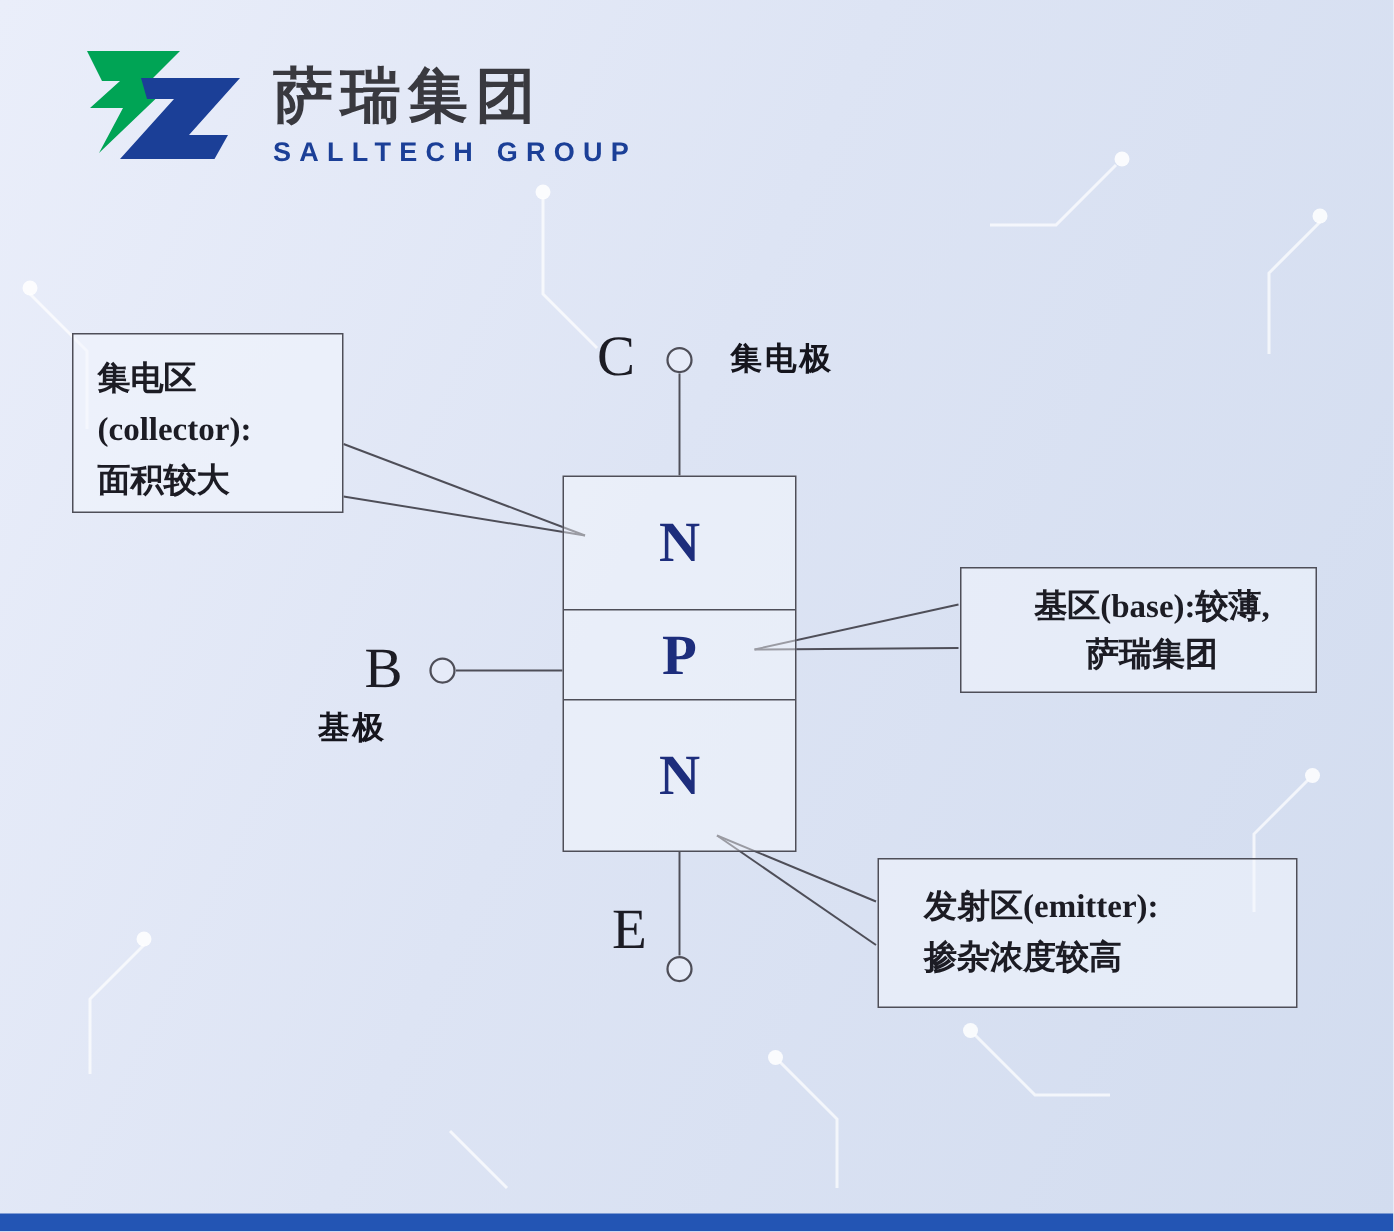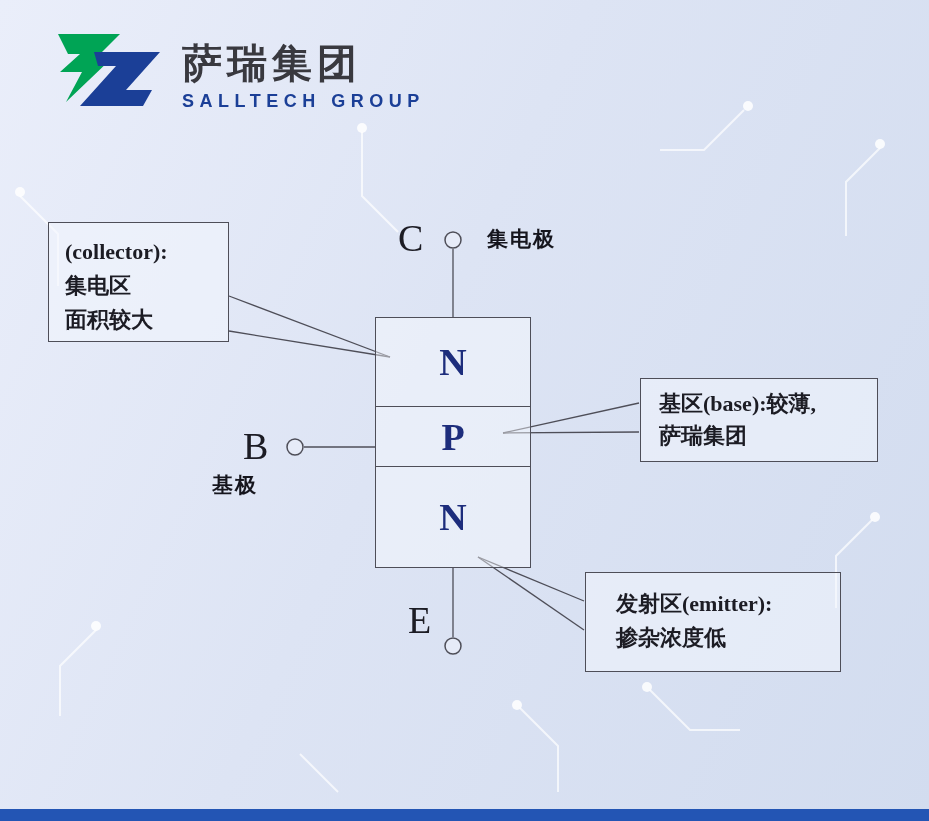--- a/index.html
+++ b/index.html
@@ -31,22 +31,22 @@
   .t-label  { position:absolute; font-size:21px; font-weight:700; color:#15151d; letter-spacing:2px; }
 
   
   .callout {
     position:absolute; border:1.3px solid #4e4e58; box-sizing:border-box;
     background:rgba(242,246,253,0.55); color:#1c1c24; font-weight:600;
   }
   .callout .cl { font-size:22px; line-height:34px; white-space:nowrap; }
   .callout-collector { left:48px;  top:222px; width:181px; height:120px; padding:12px 0 0 16px; }
   .callout-base      { left:640px; top:378px; width:238px; height:84px;  padding:9px 0 0 18px; }
-  .callout-base .cl  { line-height:32px; }
-  .callout-emitter   { left:585px; top:572px; width:256px; height:100px; padding:14px 0 0 30px; }
+  .callout-base .cl  { line-height:32px;text-align:center; }
+  .callout-emitter   { left:585px; top:572px; width:280px; height:100px; padding:14px 0 0 30px; }
 
   .bottom-bar { position:absolute; left:0; right:0; bottom:0; height:12px; background:#2355b4; }
 </style>
 </head>
 <body>
 
 <div class="canvas">
 
   <svg class="layer" viewBox="0 0 929 821" aria-hidden="true">
     <g stroke="rgba(255,255,255,0.7)" stroke-width="2" fill="none">
@@ -116,30 +116,30 @@
 
   <span class="t-letter" style="left:398px; top:216px">C</span>
   <span class="t-label" style="left:487px; top:225px">集电极</span>
 
   <span class="t-letter" style="left:243px; top:424px">B</span>
   <span class="t-label" style="left:212px; top:471px">基极</span>
 
   <span class="t-letter" style="left:408px; top:598px">E</span>
 
   <div class="callout callout-collector">
+    <div class="cl">集电区</div>
     <div class="cl">(collector):</div>
-    <div class="cl">集电区</div>
     <div class="cl">面积较大</div>
   </div>
 
   <div class="callout callout-base">
     <div class="cl">基区(base):较薄,</div>
     <div class="cl">萨瑞集团</div>
   </div>
 
   <div class="callout callout-emitter">
     <div class="cl">发射区(emitter):</div>
-    <div class="cl">掺杂浓度低</div>
+    <div class="cl">掺杂浓度较高</div>
   </div>
 
   <div class="bottom-bar"></div>
 
 </div>
 
 </body></html>

